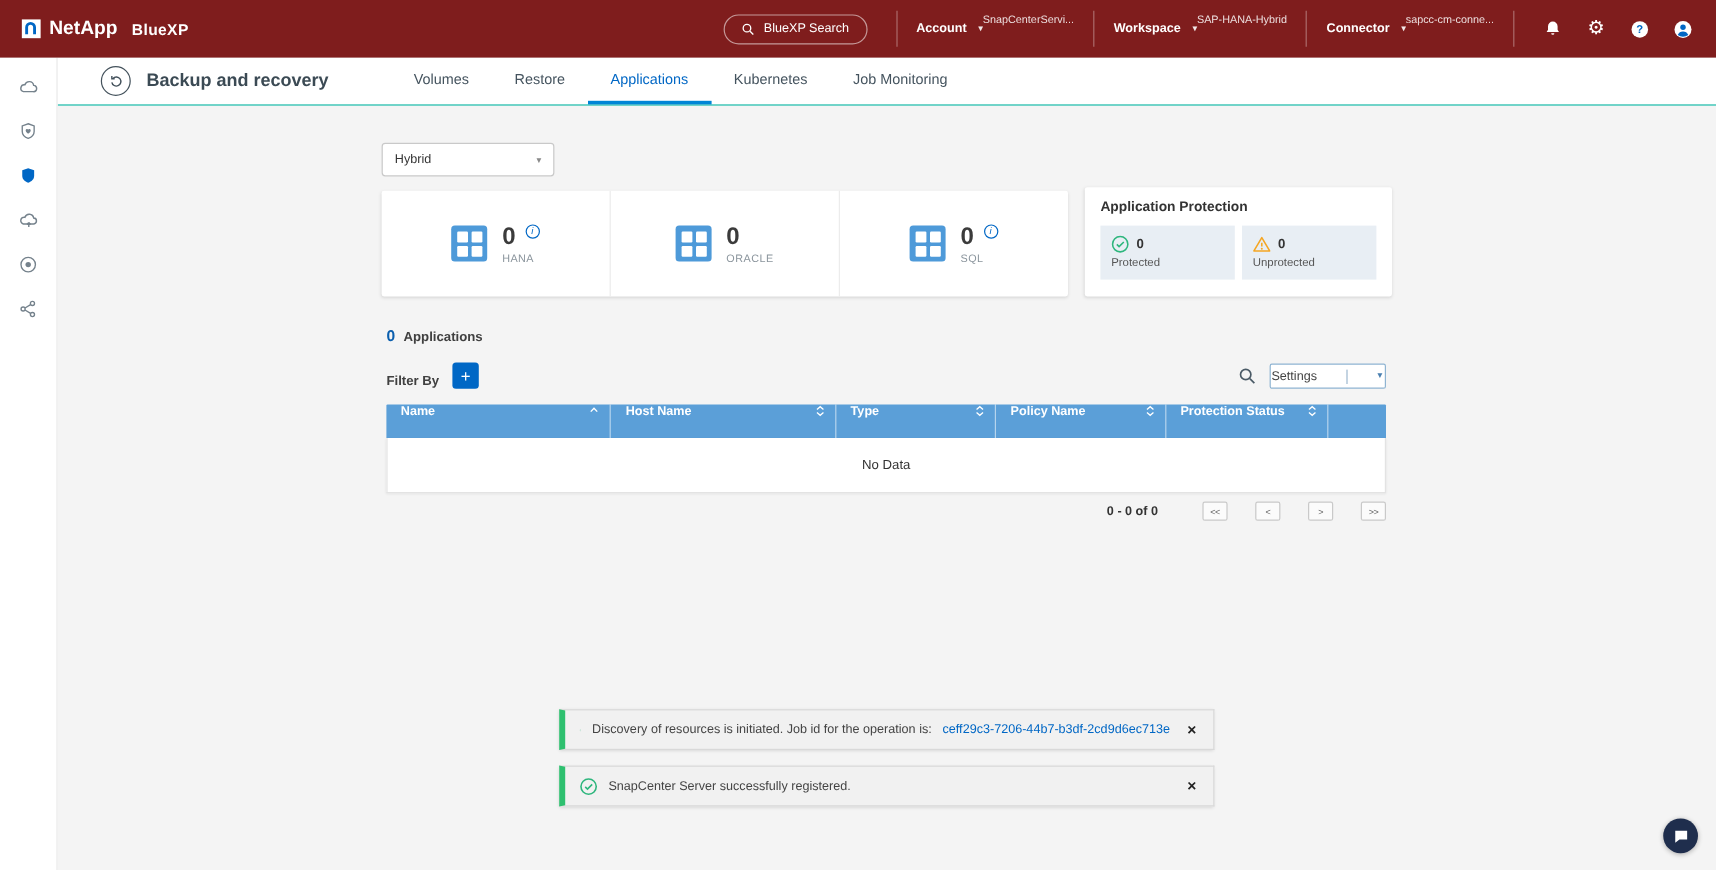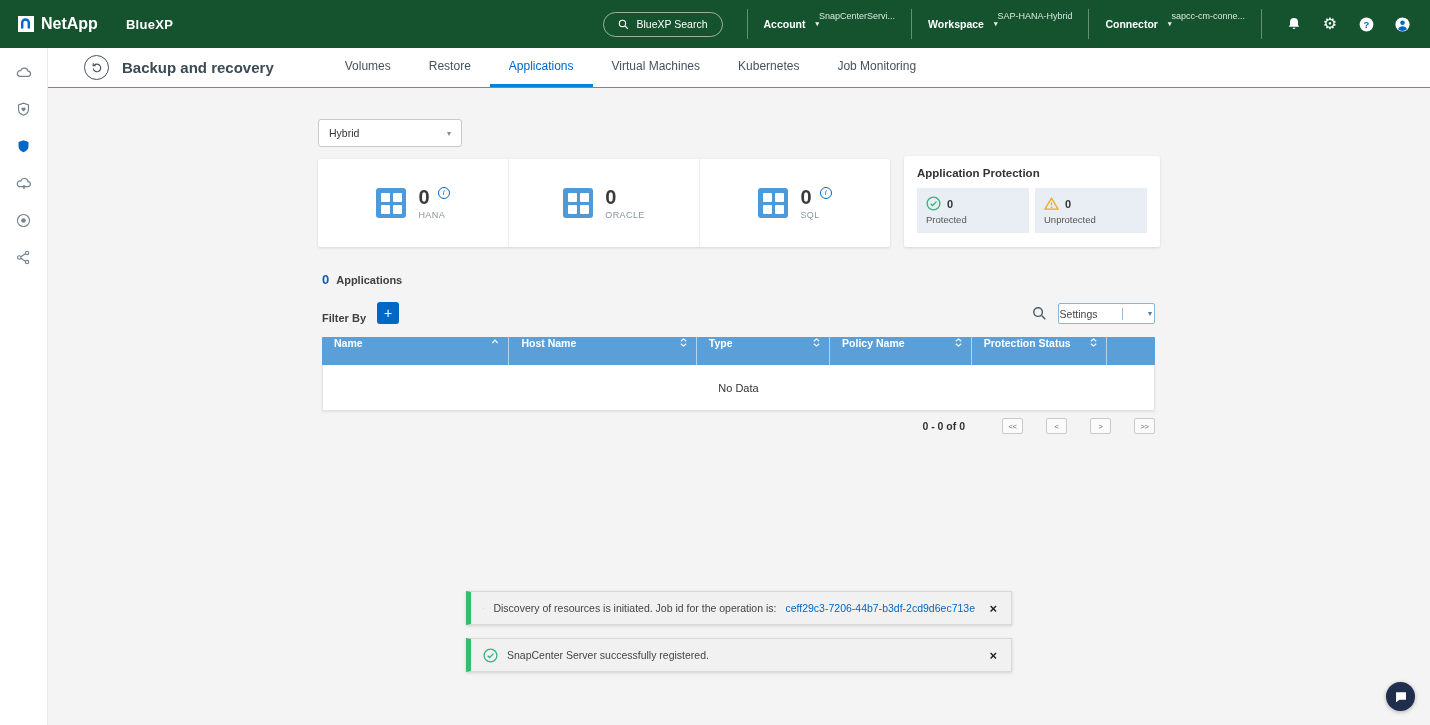--- a/index.html
+++ b/index.html
@@ -1,22 +1,22 @@
 <!DOCTYPE html>
 <html><head>
 <meta charset="utf-8">
 <style>
   *{box-sizing:border-box;margin:0;padding:0}
   html,body{width:1430px;height:725px;overflow:hidden}
   body{font-family:"Liberation Sans",sans-serif;background:#f4f4f4;position:relative}
 
   
-  .topbar{height:48px;background:#14532d;display:flex;align-items:center;padding:0 18px;color:#fff;position:relative;z-index:40}
+  .topbar{height:48px;background:#7f1d1d;display:flex;align-items:center;padding:0 18px;color:#fff;position:relative;z-index:40}
   .brand{display:flex;align-items:center;gap:7px;font-weight:bold;font-size:16px;cursor:pointer}
-  .product{margin-left:28px;font-size:13px;font-weight:bold;letter-spacing:.3px}
+  .product{margin-left:12px;font-size:13px;font-weight:bold;letter-spacing:.3px}
   .topbar-right{margin-left:auto;display:flex;align-items:center}
   .search-pill{border:1px solid rgba(255,255,255,.55);border-radius:13px;height:25px;display:flex;align-items:center;gap:7px;padding:0 14px;font-size:10.5px;color:#fff;margin-right:24px;cursor:pointer;white-space:nowrap}
   .menu{display:flex;flex-direction:row;justify-content:center;padding:0 16px;border-left:1px solid rgba(255,255,255,.35);height:30px;min-width:100px;cursor:pointer}
   .menu.last{border-right:1px solid rgba(255,255,255,.35)}
   .menu-top{display:flex;align-items:center;justify-content:space-between;font-size:10.5px;font-weight:bold;gap:10px;white-space:nowrap}
   .menu-top .chev{font-size:7px;opacity:.9}
   .menu-val{font-size:9px;opacity:.85;margin-top:2px;white-space:nowrap}
   .icon-cluster{display:flex;align-items:center;gap:16px;margin-left:22px}
   .tb-icon{background:none;border:none;cursor:pointer;display:flex;align-items:center;justify-content:center;width:20px;height:20px;color:#fff;font-size:16px;line-height:1}
 
@@ -204,21 +204,20 @@
     <svg width="14" height="14" viewBox="0 0 24 24" fill="none" stroke="#44525c" stroke-width="2">
         <path d="M5.5 13a6.5 6.5 0 1 0 1.6-5.5"></path>
         <path d="M5.5 4v4h4"></path>
       </svg>
   </span>
   <h1 class="page-title">Backup and recovery</h1>
   <div class="tabs">
     <div class="tab">Volumes</div>
     <div class="tab">Restore</div>
     <div class="tab active">Applications</div>
-    <div class="tab">Virtual Machines</div>
     <div class="tab">Kubernetes</div>
     <div class="tab">Job Monitoring</div>
   </div>
 </div>
 
 <main class="content">
 
   <div class="env-select">
     <span>Hybrid</span>
     <span class="chev">▾</span>

